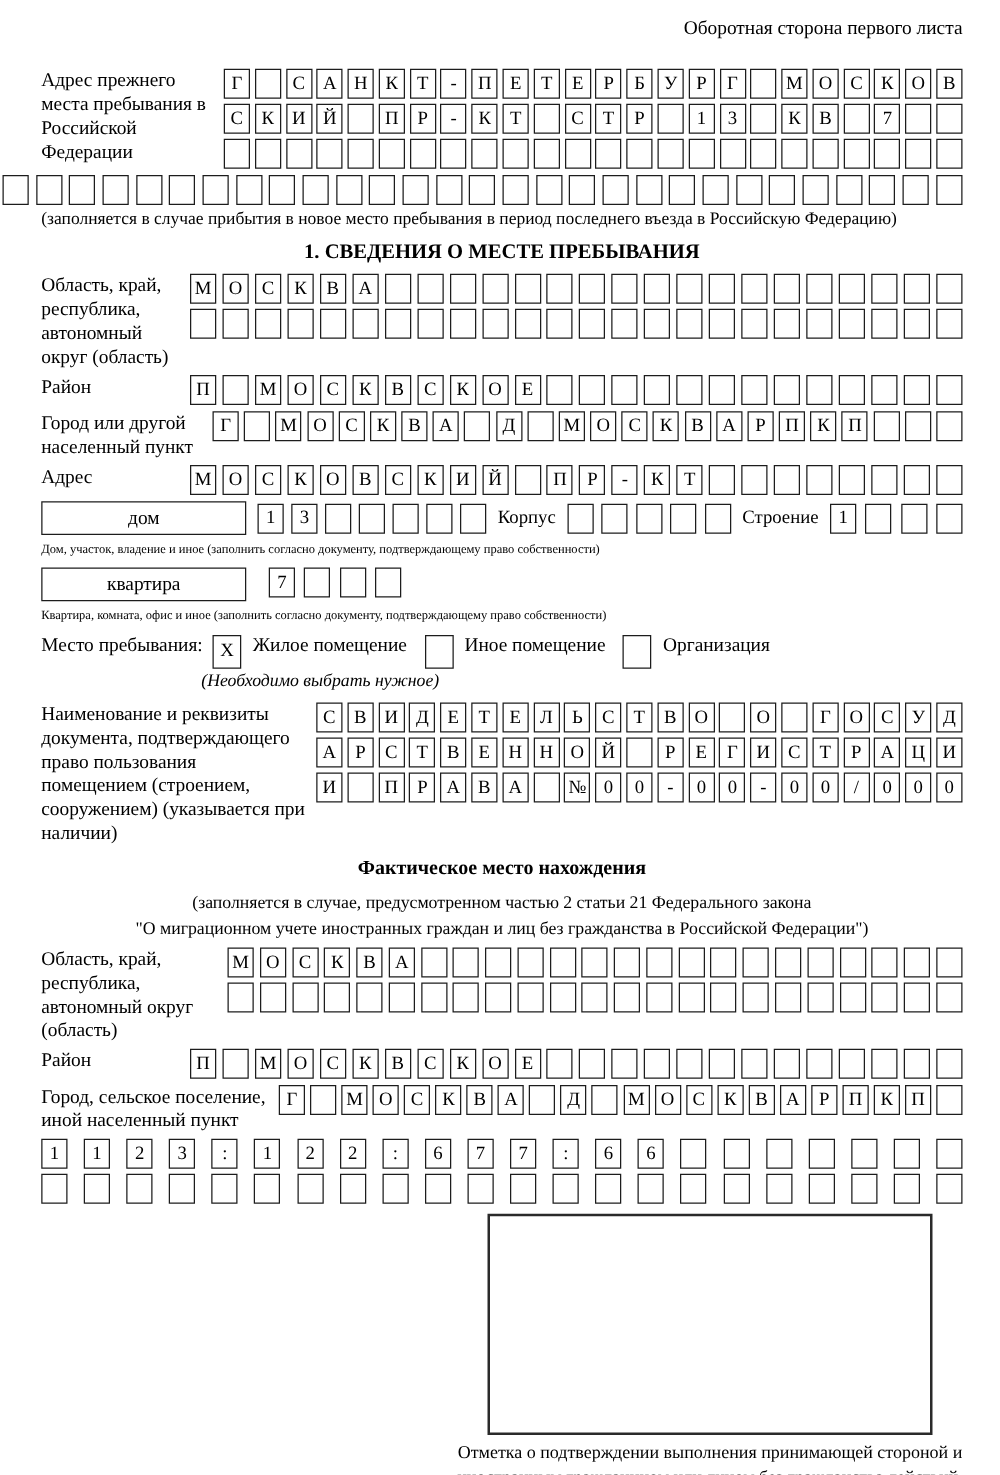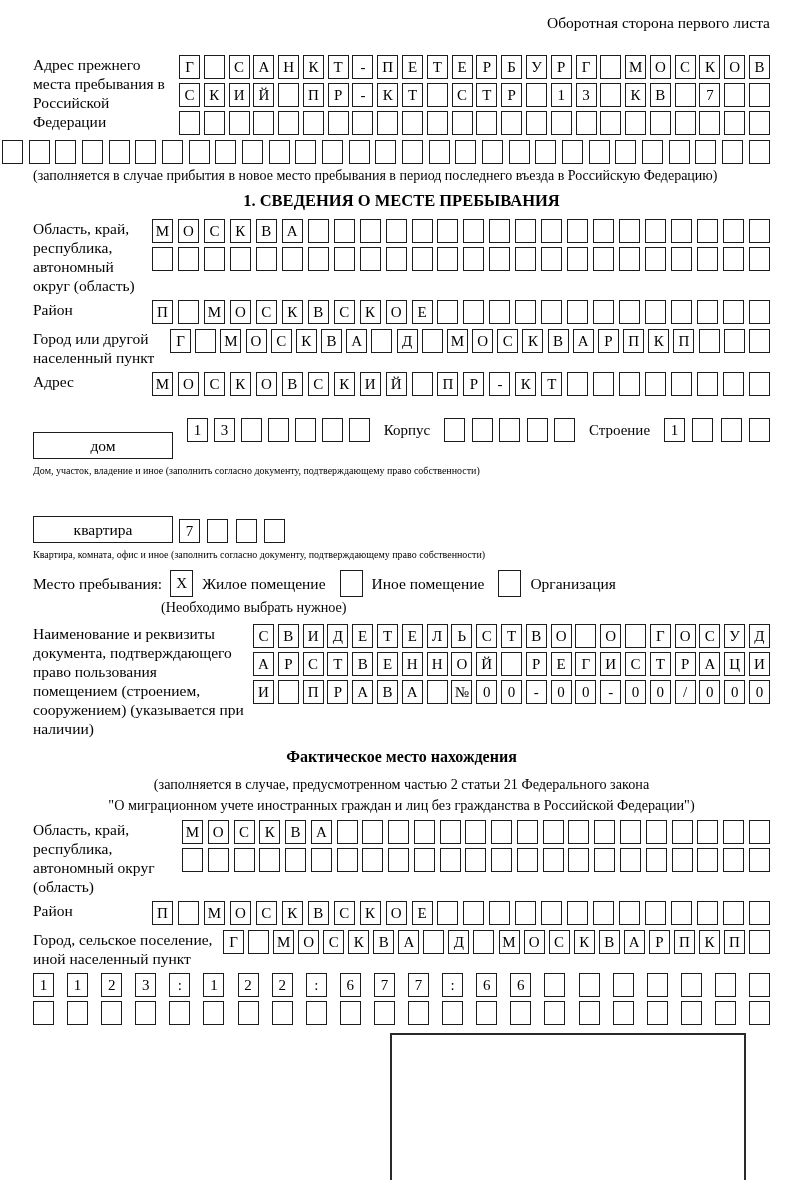--- a/index.html
+++ b/index.html
@@ -25,35 +25,35 @@
   .lbl-w4{width:212px;}  
   .lbl-w5{width:141px;}  
   .lbl-w6{width:182px;font-family:Liberation Serif, serif;}  
 
   .full-row{margin:5px 0 3px -31px;width:768px;}
 
   .note{font-size:14px;text-align:left;line-height:18px;margin:2px 0 6px 0;}
   .sec-title{font-size:16.5px;font-weight:bold;text-align:center;margin:4px 0 8px 0;}
 
   .house-row{display:flex;align-items:center;justify-content:space-between;margin-bottom:3px;}
-  .named-box{box-sizing:border-box;border:1.8px solid #1c1c1c;width:140px;height:27px;
-             display:flex;align-items:center;justify-content:center;font-size:15.5px;margin-top:31px;}
+  .named-box{box-sizing:border-box;border:1.8px solid #1c1c1c;width:164px;height:27px;
+             display:flex;align-items:center;justify-content:center;font-size:15.5px;}
   .inline-grid{display:flex;justify-content:space-between;}
   .ig-7{width:183px;} .ig-5{width:131px;} .ig-4{width:106px;}
   .small-cap{font-size:10px;line-height:18px;margin:1px 0 5px 0;}
 
-  .apt-row{display:flex;align-items:flex-end;margin-bottom:3px;}
+  .apt-row{display:flex;align-items:flex-start;margin-bottom:3px;gap:12px;}
   .apt-row .inline-grid{margin-left:6px;}
 
-  .stay-row{display:flex;align-items:center;margin:6px 0 2px 0;font-size:15.5px;}
+  .stay-row{display:flex;align-items:flex-start;margin:6px 0 2px 0;font-size:15.5px;}
   .checkbox{box-sizing:border-box;flex:none;width:23px;height:27px;border:1.7px solid #1c1c1c;
             display:flex;align-items:center;justify-content:center;font-size:15px;}
   .stay-row .opt-label{margin:0 14px 0 9px;}
   .stay-row .lead{margin-right:8px;}
-  .stay-note{font-size:14.2px;margin:2px 0 8px 128px;}
+  .stay-note{font-size:14.2px;margin:2px 0 8px 128px;font-style:italic;}
 
   .actual-title{font-size:16px;font-weight:bold;text-align:center;margin:10px 0 8px 0;}
   .actual-note{font-size:14.2px;text-align:center;line-height:21px;margin-bottom:4px;}
 
   .stamp-wrap{margin-top:8px;}
   .stamp-box{box-sizing:border-box;margin-left:357px;width:356px;height:177px;border:2px solid #2a2a2a;}
   .stamp-note{margin-left:322px;width:426px;text-align:center;font-size:14.4px;line-height:20px;margin-top:4px;}
 </style>
 </head>
 <body>

